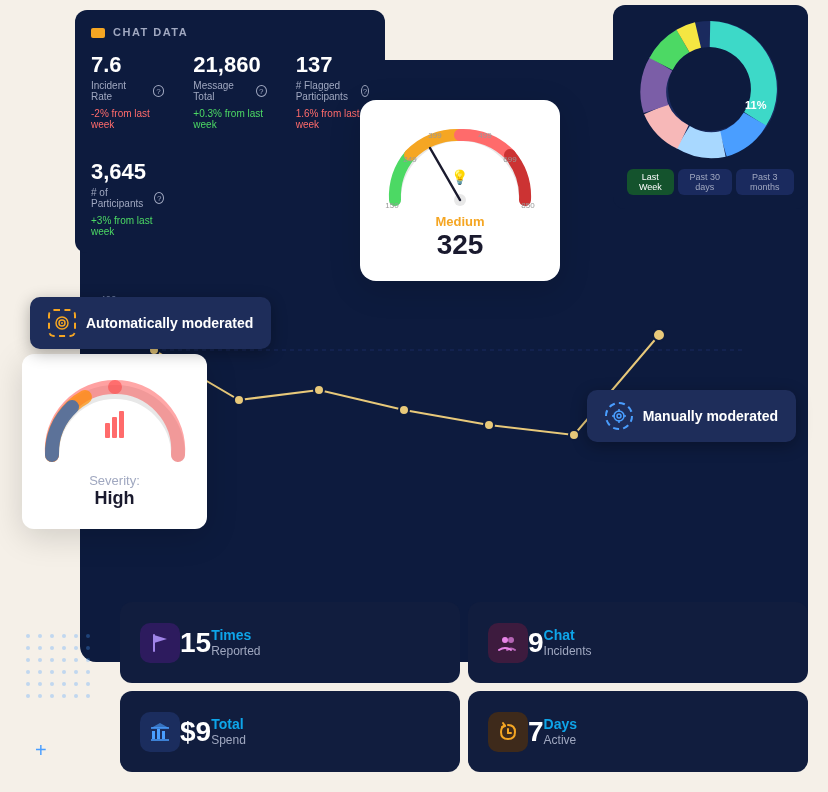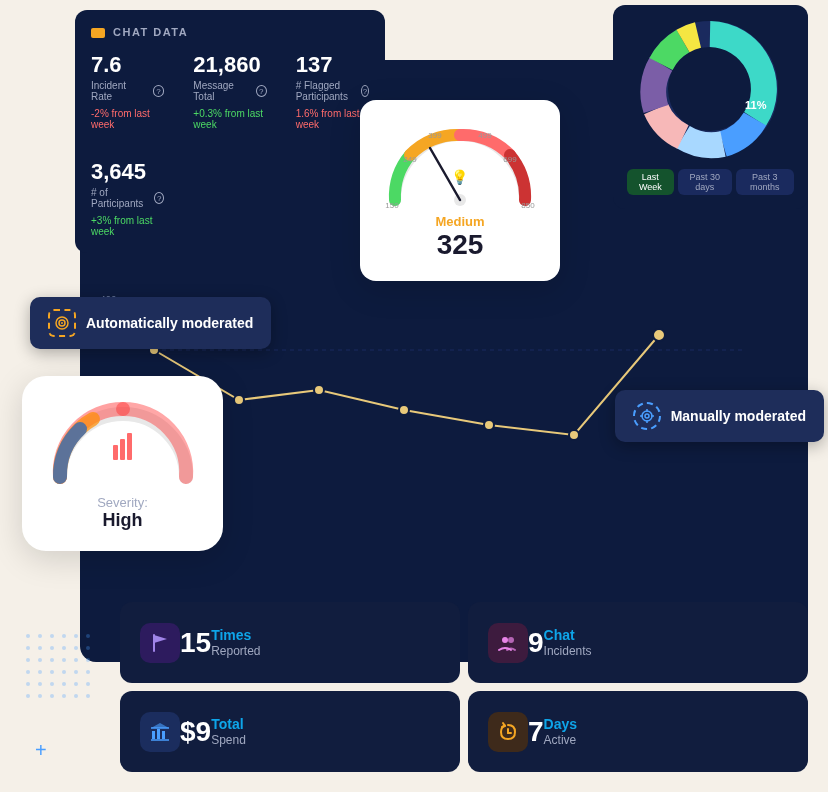--- a/index.html
+++ b/index.html
@@ -187,21 +187,21 @@
     .tooltip-auto span {
       color: #ffffff;
       font-size: 14px;
       font-weight: 700;
     }
 
     
     .tooltip-manual {
       position: absolute;
       top: 390px;
-      right: 4px;
+      right: 32px;
       background: #1e2d5a;
       border-radius: 10px;
       padding: 12px 18px;
       z-index: 20;
       display: flex;
       align-items: center;
       gap: 10px;
       box-shadow: 0 4px 16px rgba(0,0,0,0.3);
     }
     .tooltip-manual-icon {
@@ -225,26 +225,26 @@
       top: 270px;
       left: 80px;
       right: 20px;
       height: 250px;
       z-index: 5;
     }
 
     
     .severity-card {
       position: absolute;
-      top: 376px;
+      top: 354px;
       left: 22px;
-      width: 201px;
+      width: 185px;
       height: 175px;
       background: #ffffff;
-      border-radius: 24px;
+      border-radius: 12px;
       padding: 18px;
       z-index: 15;
       box-shadow: 0 8px 32px rgba(0,0,0,0.15);
       display: flex;
       flex-direction: column;
       align-items: center;
       justify-content: center;
     }
     .severity-label {
       color: #a0a8c0;

